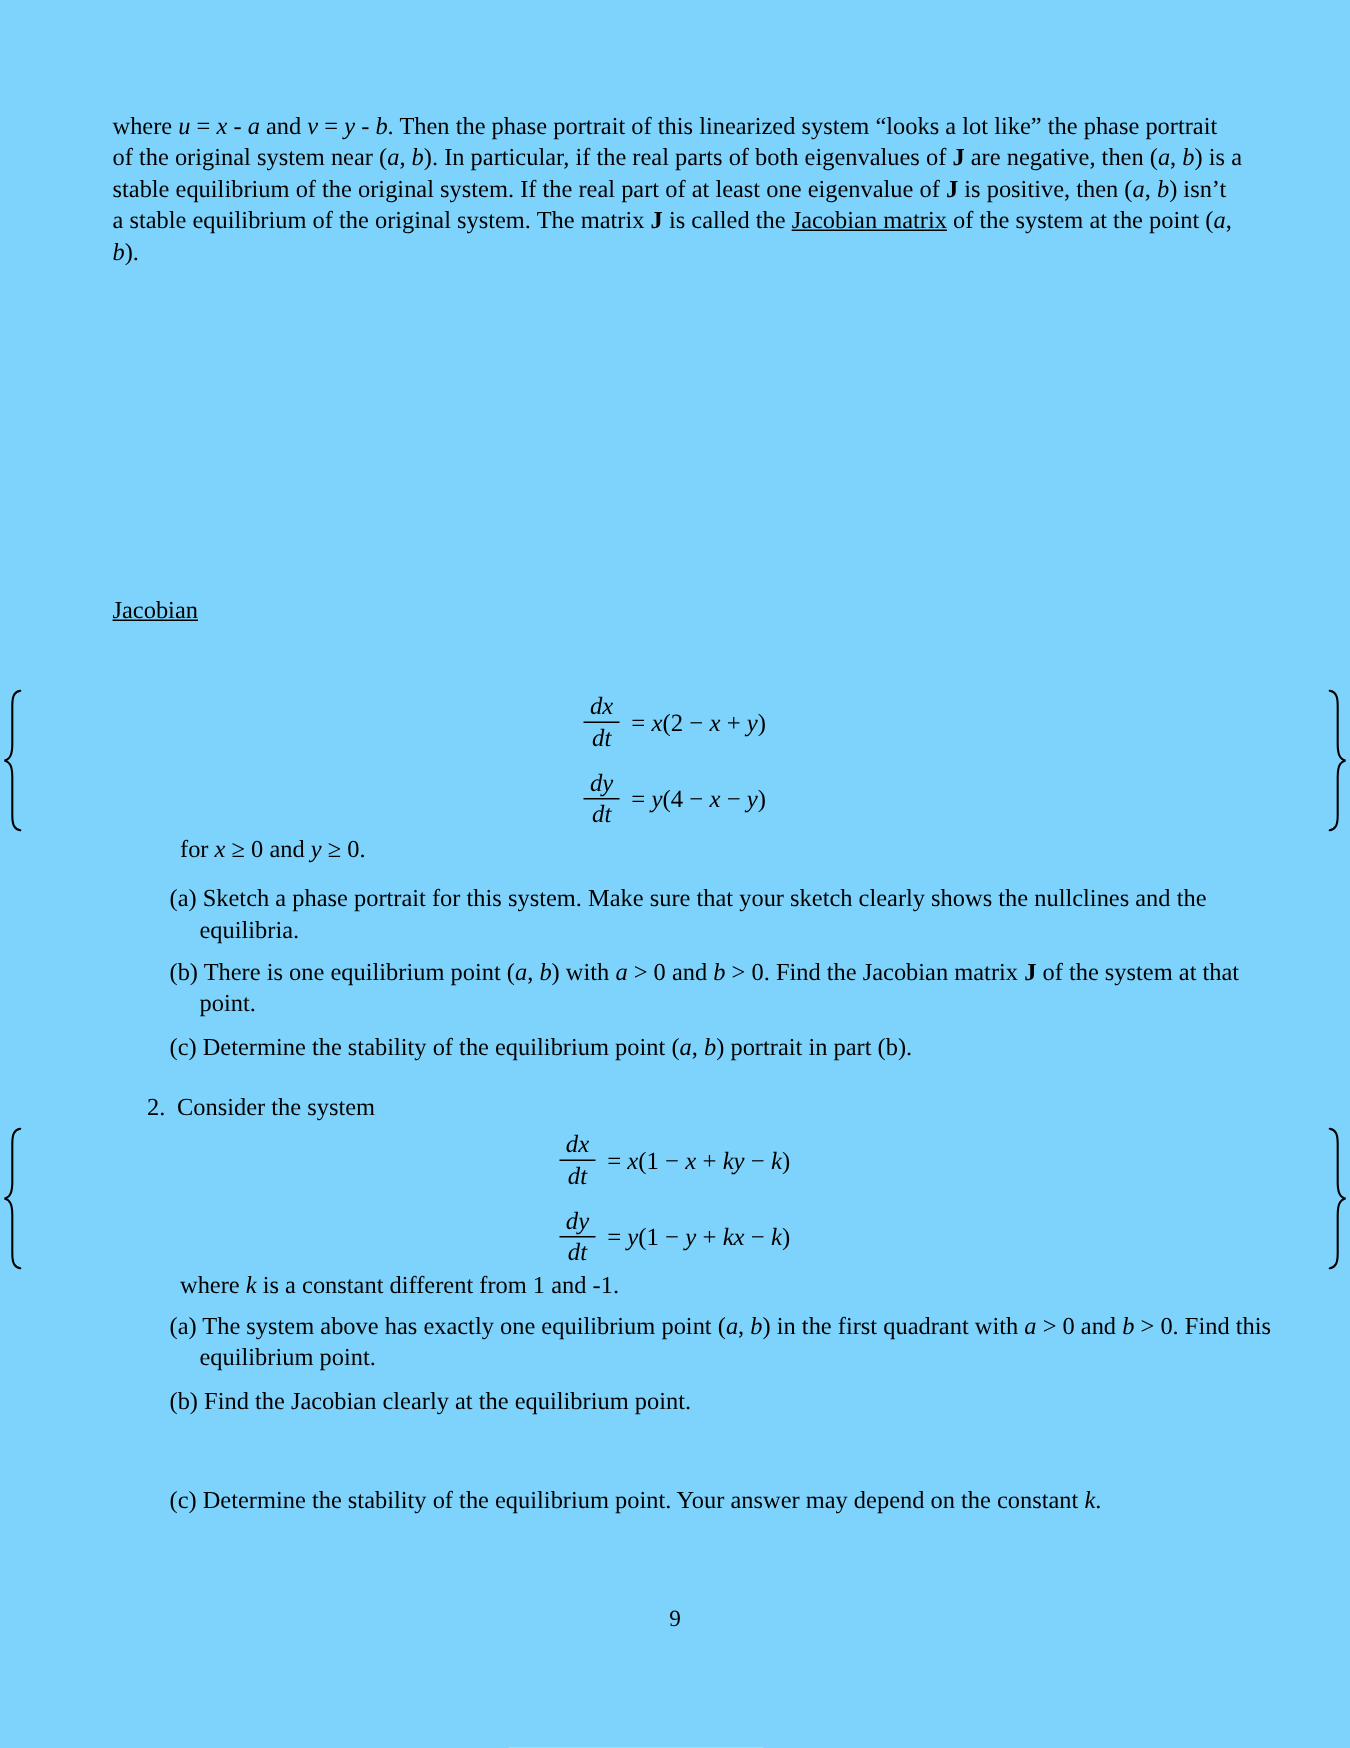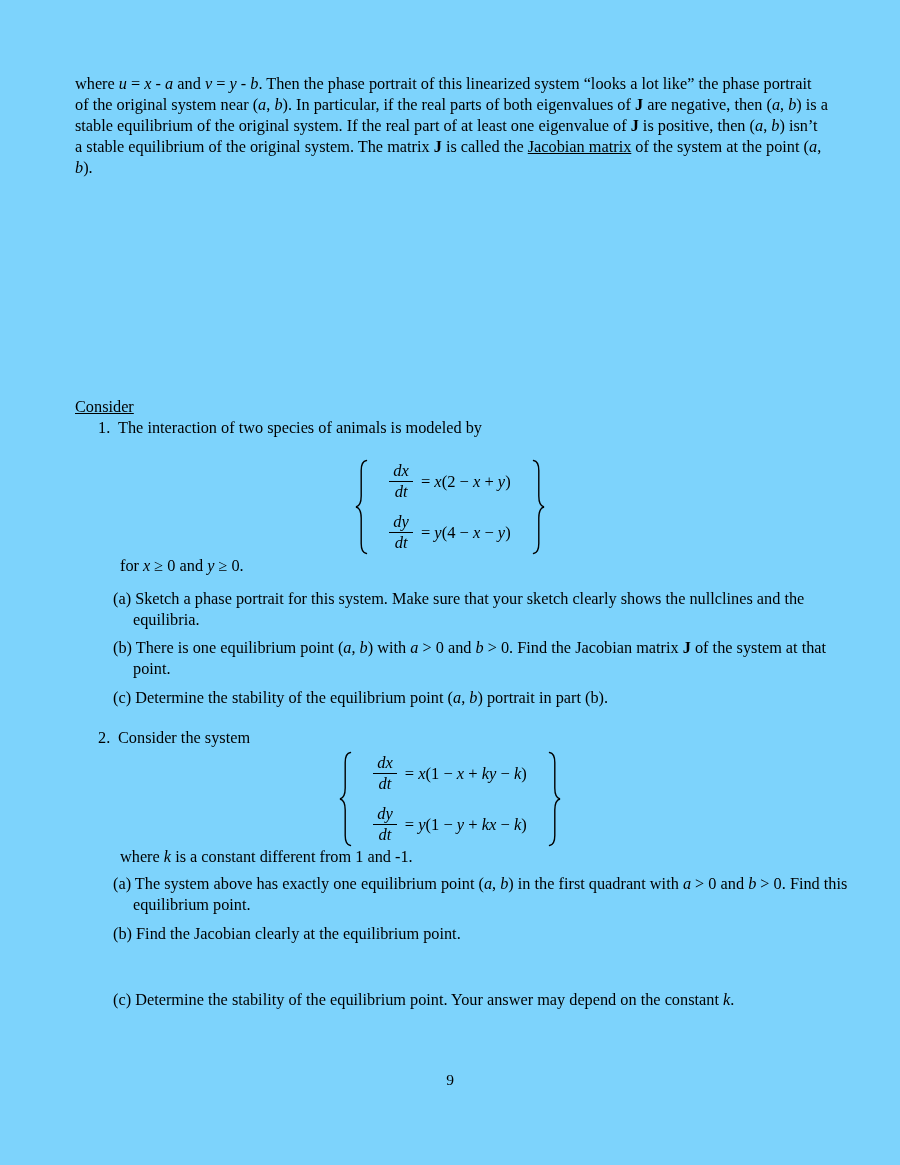--- a/index.html
+++ b/index.html
@@ -9,21 +9,21 @@
     background:#7dd3fc;color:#000000;
     font-family:"Liberation Serif",serif;
     font-size:16.3px;line-height:21px;
   }
   .intro{position:absolute;top:73px;left:75px;width:753px;margin:0;}
   .heading{position:absolute;top:396px;left:75px;text-decoration:underline;}
   .ex-title{position:absolute;left:98px;}
   #ex1-title{top:417px;}
   #ex2-title{top:727px;}
   .ex-num{display:inline-block;width:20px;}
-  .equation{position:absolute;left:0;width:100%;display:flex;justify-content:center;align-items:center;font-size:16.5px;gap:16px;}
+  .equation{position:absolute;left:0;width:100%;display:flex;justify-content:space-between;align-items:center;font-size:16.5px;gap:16px;}
   #eq1{top:459px;}
   #eq2{top:751px;}
   .eq-col{display:flex;flex-direction:column;gap:10px;margin:0 4px;}
   .eq-row{display:flex;align-items:center;gap:8px;line-height:20px;}
   .frac{display:inline-flex;flex-direction:column;align-items:center;font-style:italic;}
   .frac .num{padding:0 4px;border-bottom:1.3px solid #000;}
   .frac .den{padding:0 4px;}
   .brace{flex:none;}
   .sub-line{position:absolute;left:120px;margin:0;}
   #ex1-domain{top:555px;}
@@ -33,25 +33,22 @@
   #ex2-a{top:873px;} #ex2-b{top:923px;} #ex2-c{top:951px;margin-top:38px;}
   .page-num{position:absolute;top:1069px;left:0;width:100%;text-align:center;font-size:15.5px;}
 </style>
 </head>
 <body>
 
 <div class="doc">
 
   <p class="intro"><span>where </span><span style="font-style: italic;">u</span><span> = </span><span style="font-style: italic;">x</span><span> - </span><span style="font-style: italic;">a</span><span> and </span><span style="font-style: italic;">v</span><span> = </span><span style="font-style: italic;">y</span><span> - </span><span style="font-style: italic;">b</span><span>. Then the phase portrait of this linearized system “looks a lot like” the phase portrait of the original system near (</span><span style="font-style: italic;">a</span><span>, </span><span style="font-style: italic;">b</span><span>). In particular, if the real parts of both eigenvalues of </span><span style="font-weight: bold;">J</span><span> are negative, then (</span><span style="font-style: italic;">a</span><span>, </span><span style="font-style: italic;">b</span><span>) is a stable equilibrium of the original system. If the real part of at least one eigenvalue of </span><span style="font-weight: bold;">J</span><span> is positive, then (</span><span style="font-style: italic;">a</span><span>, </span><span style="font-style: italic;">b</span><span>) isn’t a stable equilibrium of the original system. The matrix </span><span style="font-weight: bold;">J</span><span> is called the </span><span style="text-decoration: underline;">Jacobian matrix</span><span> of the system at the point (</span><span style="font-style: italic;">a</span><span>, </span><span style="font-style: italic;">b</span><span>).</span></p>
 
-  <div class="heading">Consider</div>
+  <div class="heading">Jacobian</div>
 
-  <div class="ex-title" id="ex1-title">
-    <span class="ex-num">1.</span><span>The interaction of two species of animals is modeled by</span>
-  </div>
 
   <div class="equation" id="eq1">
     <svg class="brace" width="16" height="96" viewBox="0 0 16 96">
       <path d="M13.5 1.5 C9.5 2.1 8.2 5 8.2 11.5 L8.2 37 C8.2 43.5 7 47 3 48 C7 49 8.2 52.5 8.2 59 L8.2 84.5 C8.2 91 9.5 93.9 13.5 94.5" fill="none" stroke="#000" stroke-width="1.4" stroke-linecap="round"></path>
     </svg>
     <div class="eq-col">
       <div class="eq-row">
         <span class="frac">
           <span class="num">dx</span>
           <span class="den">dt</span>

